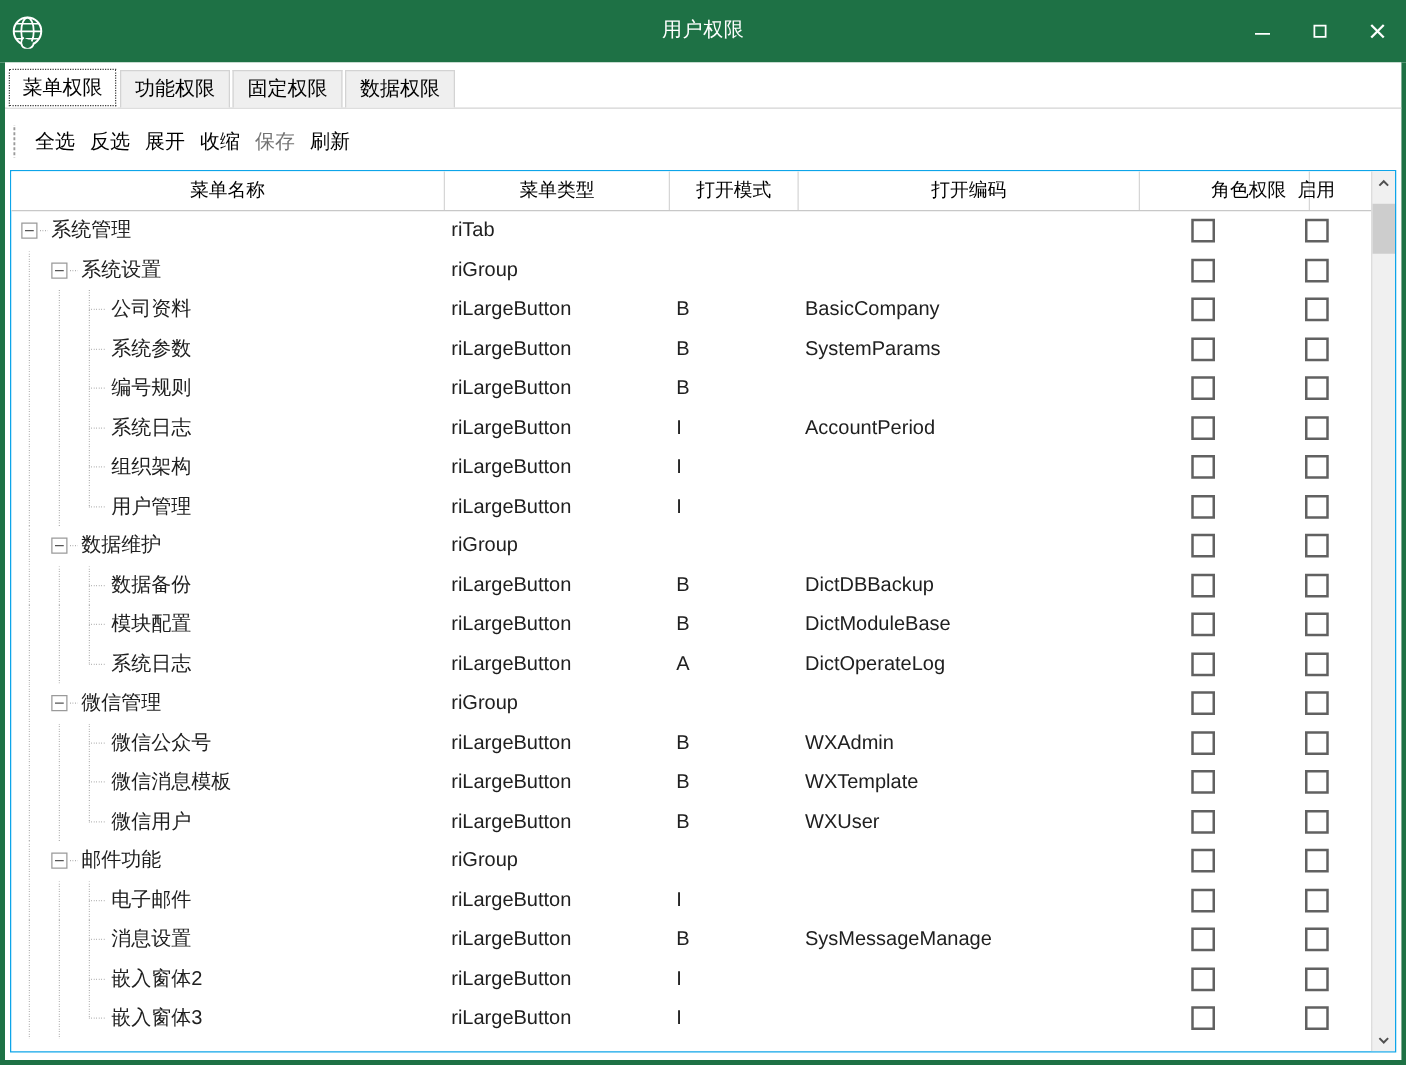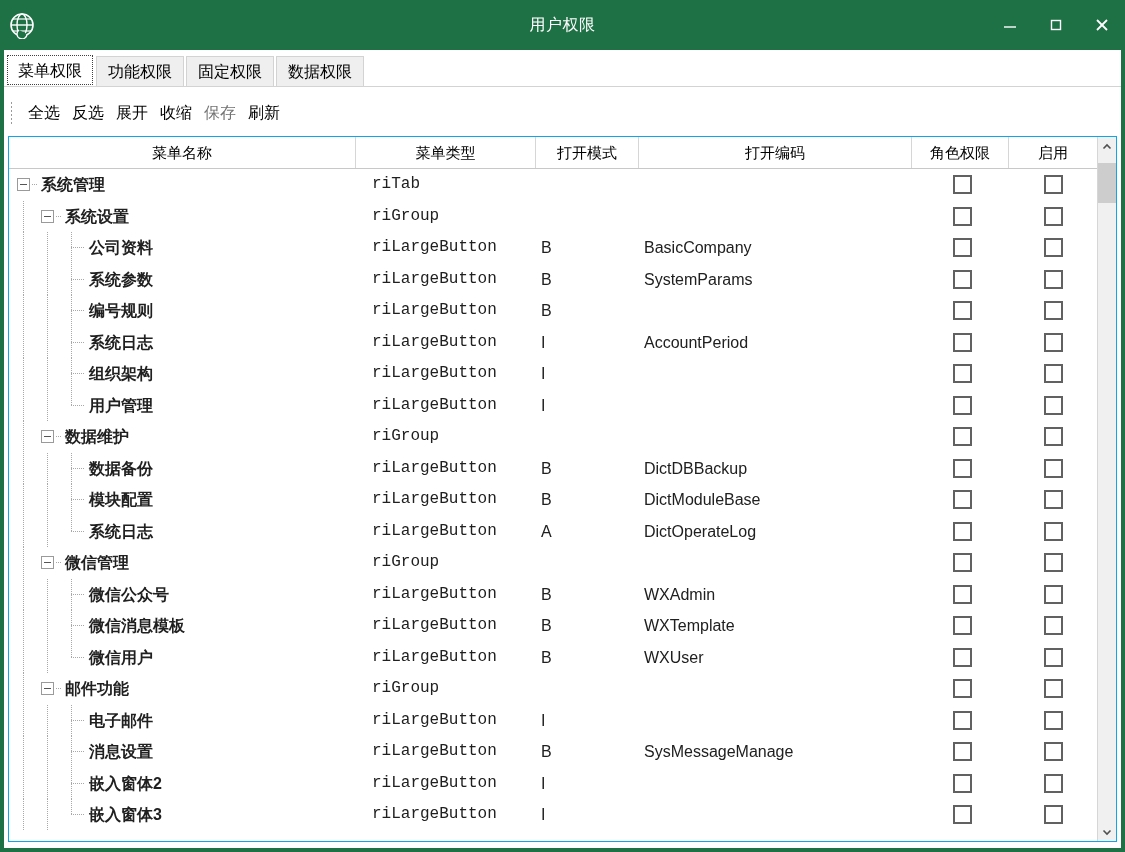--- a/index.html
+++ b/index.html
@@ -199,38 +199,37 @@
     top: 0;
     height: 31.5px;
     line-height: 31.5px;
     font-size: 16px;
     color: #202020;
     white-space: nowrap;
     overflow: hidden;
     box-sizing: border-box;
   }
   .cell-name   { left: 0;    width: 347px; }
-  .cell-type   { left: 358px; width: 180px; padding-left: 5px; font-family: Liberation Mono, monospace; }
+  .cell-type   { left: 347px; width: 180px; padding-left: 5px; }
   .cell-mode   { left: 527px; width: 103px; padding-left: 5px; }
   .cell-code   { left: 630px; width: 273px; padding-left: 5px; }
   .cell-role   { left: 903px; width: 97px; }
   .cell-enable { left: 1000px; width: 89px; }
 
   .name-inner {
     position: relative;
     height: 31.5px;
   }
   .node-label {
     position: absolute;
     top: 0;
     line-height: 31.5px;
     font-size: 16px;
     color: #202020;
     white-space: nowrap;
-    font-weight: bold;
   }
   
   .expander {
     position: absolute;
     top: 9px;
     width: 13px;
     height: 13px;
     border: 1px solid #9a9a9a;
     background: #ffffff;
     box-sizing: border-box;
@@ -383,21 +382,21 @@
           <div class="tb-btn">刷新</div>
         </div>
     </div>
 
     <div class="grid">
       <div class="grid-header" id="grid-header">
           <div class="hcell" style="left: 0px; width: 347px;">菜单名称</div>
           <div class="hcell" style="left: 347px; width: 180px;">菜单类型</div>
           <div class="hcell" style="left: 527px; width: 103px;">打开模式</div>
           <div class="hcell" style="left: 630px; width: 273px;">打开编码</div>
-          <div class="hcell" style="left: 903px; width: 97px; text-align: center;">角色权限</div>
+          <div class="hcell" style="left: 942px; width: 97px; text-align: center;">角色权限</div>
           <div class="hcell last" style="left: 1000px; width: 88px;">启用</div>
         </div>
       <div class="rows" id="grid-rows">
           <div class="row">
             <div class="cell cell-name">
               <div class="name-inner">
                 <div class="expander" style="left: 8px;"></div>
                 <div class="stub" style="left: 23px; width: 6px;"></div>
                 <div class="node-label" style="left: 32px;">系统管理</div>
               </div>

